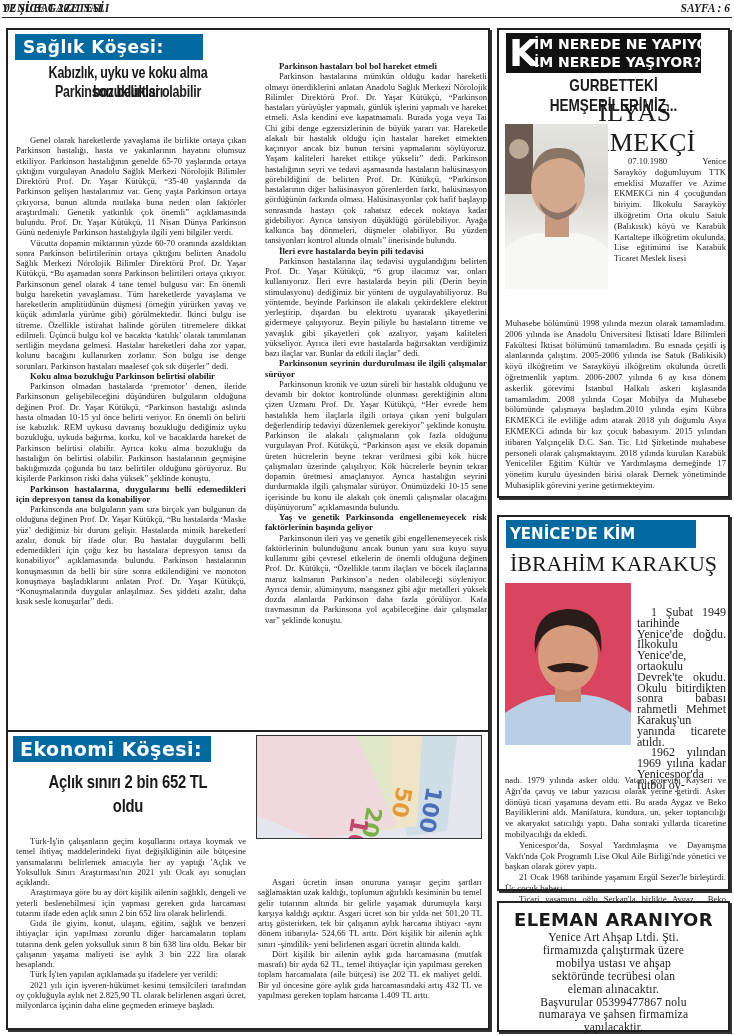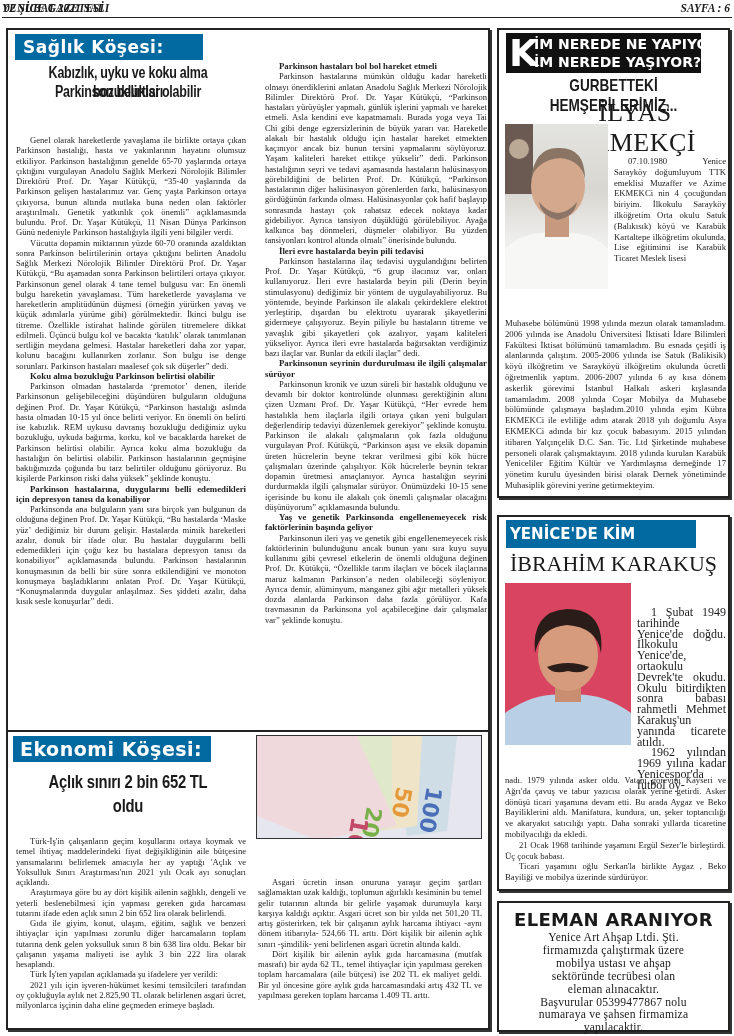--- a/index.html
+++ b/index.html
@@ -133,20 +133,21 @@
       <path d="M30 70 Q26 28 62 26 Q100 26 96 70 Q92 44 62 42 Q36 44 30 70 Z" fill="#2a1c18"></path>
       <path d="M42 84 Q63 76 84 84 Q78 92 63 88 Q48 92 42 84 Z" fill="#2a1c18"></path>
     </svg>
   </div>
   <div class="body-text txt-right">
     <p>1 Şubat 1949 tarihinde Yenice'de doğdu. İlkokulu Yenice'de, ortaokulu Devrek'te okudu. Okulu bitirdikten sonra babası rahmetli Mehmet Karakuş'un yanında ticarete atıldı.</p>
     <p>1962 yılından 1969 yılına kadar Yenicespor'da futbol oy-</p>
   </div>
   <div class="body-text txt-full">
     <p style="text-indent:0">nadı. 1979 yılında asker oldu. Vatani görevini Kayseri ve Ağrı'da çavuş ve tabur yazıcısı olarak yerine getirdi. Asker dönüşü ticari yaşamına devam etti. Bu arada Aygaz ve Beko Bayiliklerini aldı. Manifatura, kundura, un, şeker toptancılığı ve akaryakıt satıcılığı yaptı. Daha sonraki yıllarda ticaretine mobilyacılığı da ekledi.</p>
+    <p>Yenicespor'da, Sosyal Yardımlaşma ve Dayanışma Vakfı'nda Çok Programlı Lise Okul Aile Birliği'nde yönetici ve başkan olarak görev yaptı.</p>
     <p>21 Ocak 1968 tarihinde yaşamını Ergül Sezer'le birleştirdi. Üç çocuk babası.</p>
     <p>Ticari yaşamını oğlu Serkan'la birlikte Aygaz , Beko Bayiliği ve mobilya üzerinde sürdürüyor.</p>
   </div>
 </div>
 
 <div class="box" id="ekonomi">
   <div class="kicker">Ekonomi Köşesi:</div>
   <div class="headline hl">Açlık sınırı 2 bin 652 TL oldu</div>
   <div class="body-text col1">
     <p>Türk-İş'in çalışanların geçim koşullarını ortaya koymak ve temel ihtiyaç maddelerindeki fiyat değişikliğinin aile bütçesine yansımalarını belirlemek amacıyla her ay yaptığı 'Açlık ve Yoksulluk Sınırı Araştırması'nın 2021 yılı Ocak ayı sonuçları açıklandı.</p>

